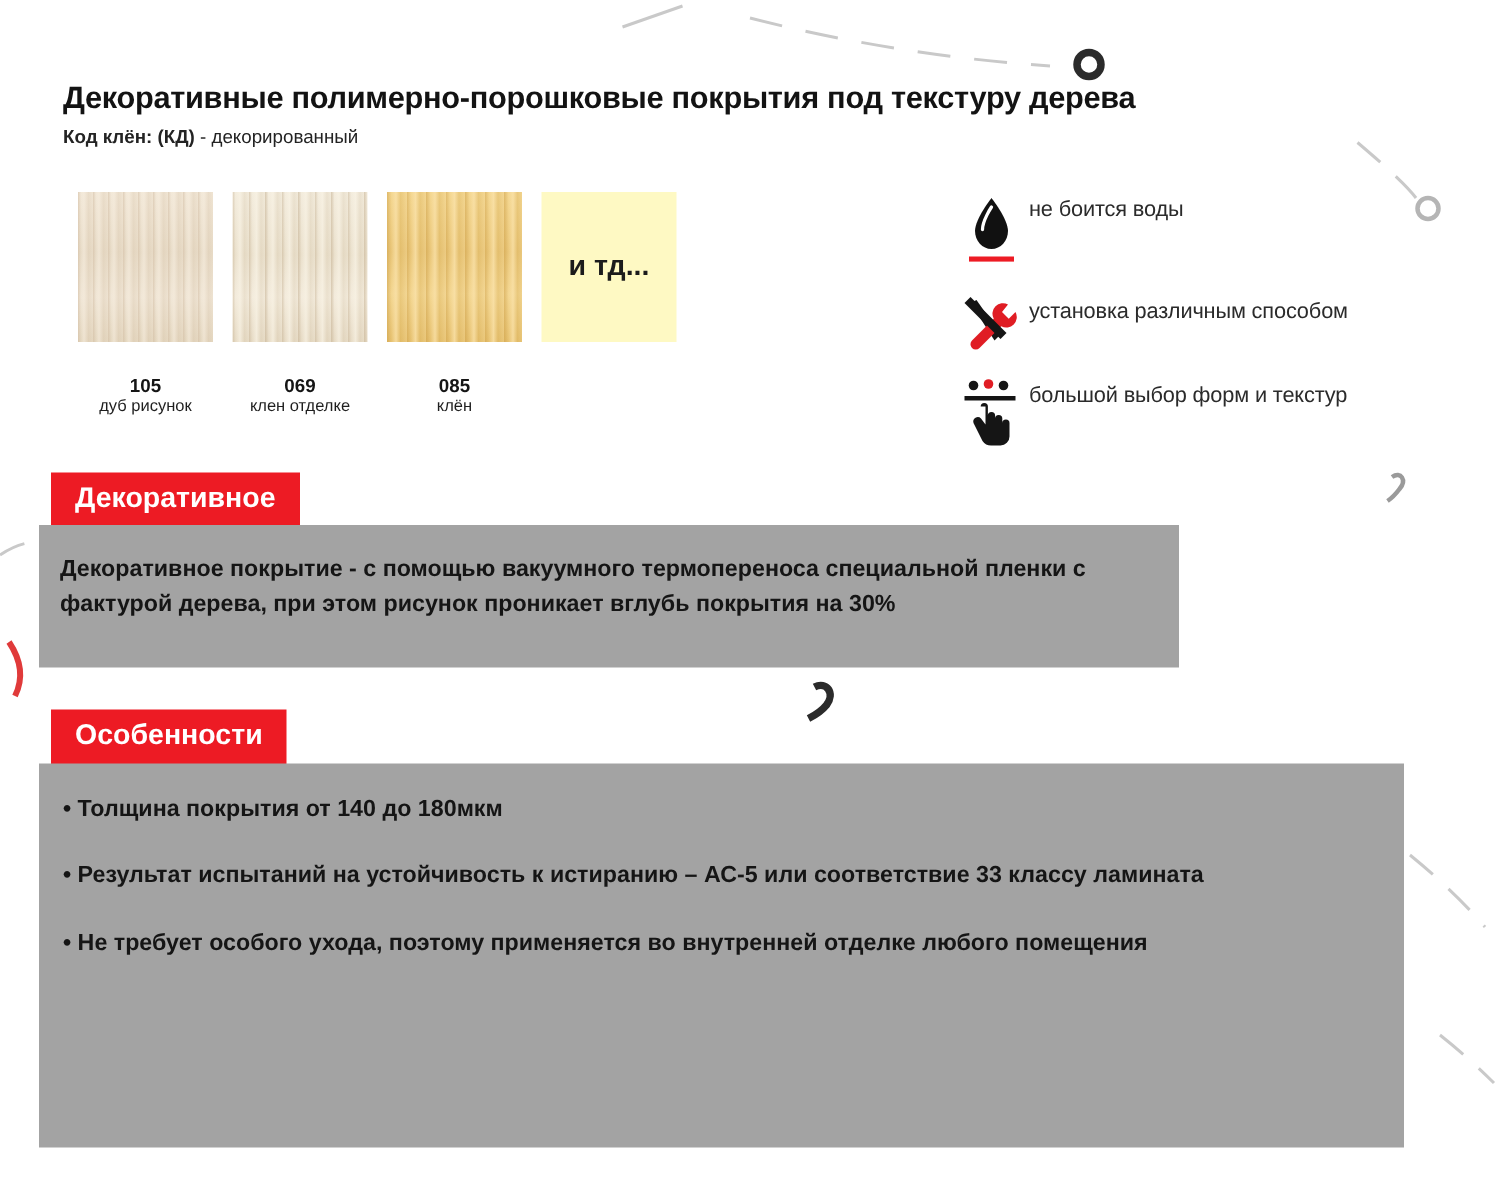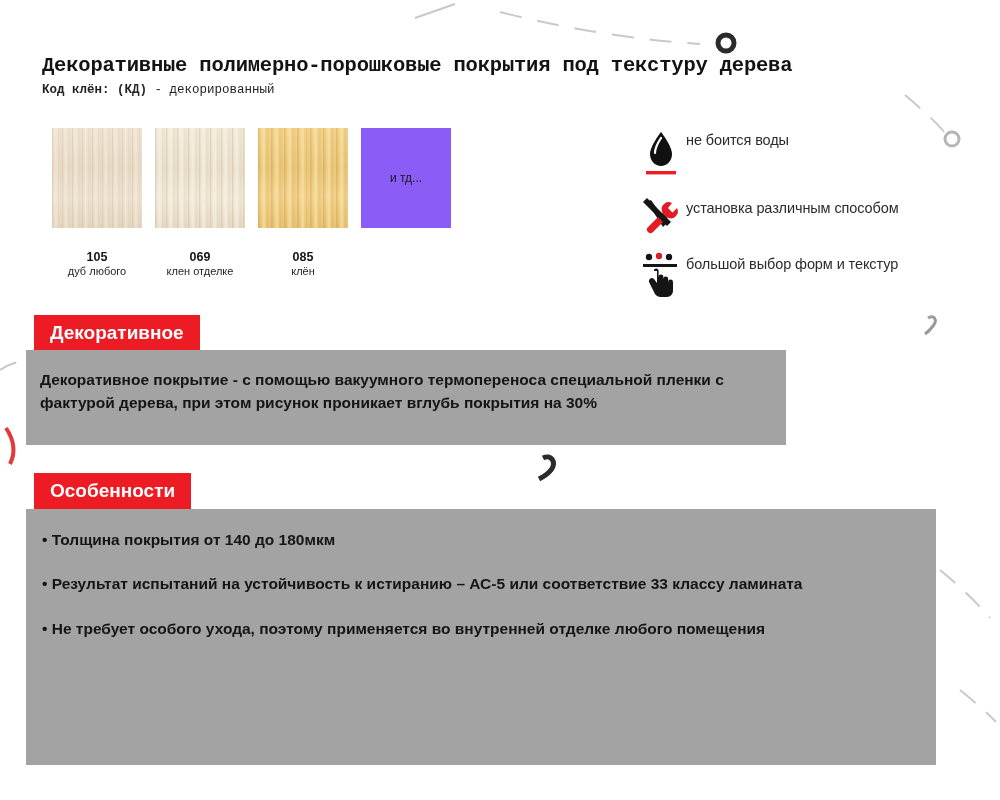--- a/index.html
+++ b/index.html
@@ -23,21 +23,20 @@
     height: 800px;
     pointer-events: none;
   }
 
   
   .header {
     position: absolute;
     left: 42px;
     top: 54px;
     width: 900px;
-    font-family: Liberation Mono, monospace;
   }
   .title {
     font-size: 20.5px;
     font-weight: bold;
     letter-spacing: -0.2px;
     color: #131313;
     margin: 0;
     white-space: nowrap;
   }
   .subtitle {
@@ -90,26 +89,26 @@
   }
   .chip-085 {
     background:
       repeating-linear-gradient(90deg,
         rgba(198,150,60,0.45) 0px, rgba(198,150,60,0) 3px,
         rgba(250,226,170,0.75) 6px, rgba(212,170,80,0.3) 9px,
         rgba(240,212,150,0.25) 13px),
       linear-gradient(180deg, #f4d791 0%, #eac77a 40%, #f3d691 68%, #e7c271 100%);
   }
   .chip-etc {
-    background: #8b5cf6;
+    background: #fef9c3;
     display: flex;
     align-items: center;
     justify-content: center;
-    font-size: 12px;
-    font-weight: normal;
+    font-size: 19px;
+    font-weight: bold;
     color: #1b1b1b;
   }
   .sw-code {
     font-size: 12.5px;
     font-weight: bold;
     color: #151515;
     margin-top: 22px;
     line-height: 1.15;
   }
   .sw-name {
@@ -209,21 +208,21 @@
 
 <div class="header">
   <h1 class="title">Декоративные полимерно-порошковые покрытия под текстуру дерева</h1>
   <p class="subtitle"><b>Код клён: (КД)</b><span> - декорированный</span></p>
 </div>
 
 <div class="swatches">
   <div class="swatch-col">
     <span class="swatch-chip chip-105"></span>
     <div class="sw-code">105</div>
-    <div class="sw-name">дуб любого</div>
+    <div class="sw-name">дуб рисунок</div>
   </div>
   <div class="swatch-col">
     <span class="swatch-chip chip-089"></span>
     <div class="sw-code">069</div>
     <div class="sw-name">клен отделке</div>
   </div>
   <div class="swatch-col">
     <span class="swatch-chip chip-085"></span>
     <div class="sw-code">085</div>
     <div class="sw-name">клён</div>

